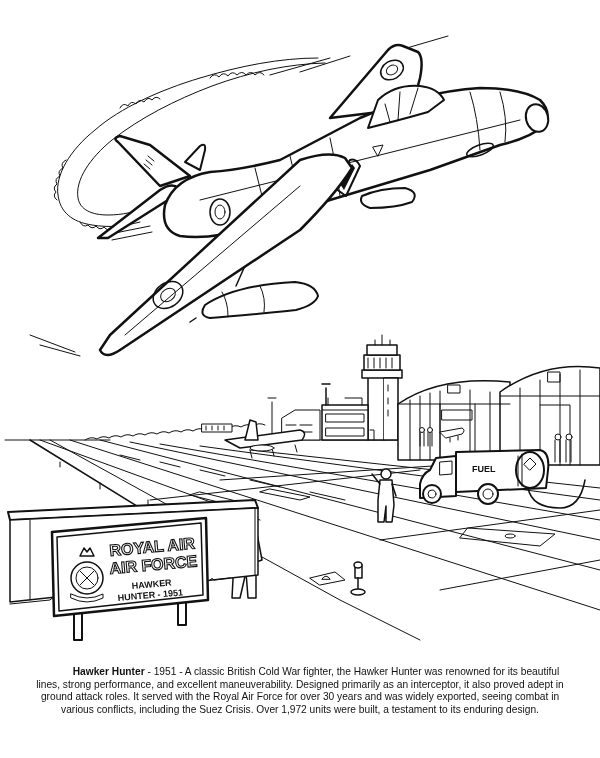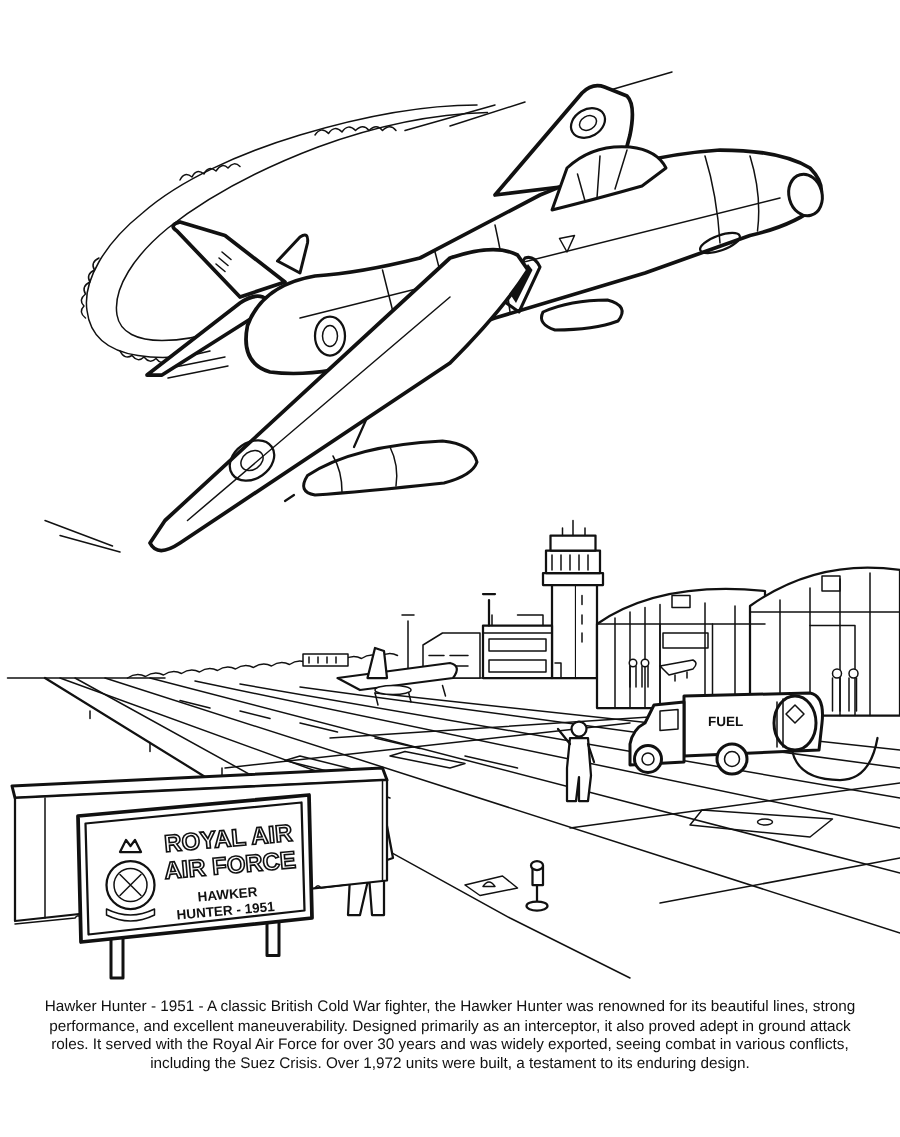--- a/index.html
+++ b/index.html
@@ -1,26 +1,26 @@
 <!DOCTYPE html>
 <html><head>
   <meta charset="utf-8">
   <style>
     html, body { margin: 0; padding: 0; background: #ffffff; }
     body { width: 600px; height: 758px; position: relative; overflow: hidden; font-family: "Liberation Sans", sans-serif; color: #111; }
-    #art { position: absolute; left: 0; top: 12px; width: 600px; height: 650px; }
+    #art { position: absolute; left: 0; top: 0; width: 600px; height: 650px; }
     #art svg { width: 600px; height: 650px; display: block; }
     .ln { fill: none; stroke: #111; stroke-linecap: round; stroke-linejoin: round; }
     .w1 { stroke-width: 1; } .w15 { stroke-width: 1.5; } .w2 { stroke-width: 2; } .w25 { stroke-width: 2.5; }
     .wt { fill: #fff; }
     .sign-title { font-family: "Liberation Sans", sans-serif; font-weight: bold; fill: #fff; stroke: #111; stroke-width: 1.1; }
     .sign-sub { font-family: "Liberation Sans", sans-serif; font-weight: bold; fill: #111; }
     .fuel-label { font-family: "Liberation Sans", sans-serif; font-weight: bold; fill: #111; }
     #caption { position: absolute; left: 28px; top: 666px; width: 544px; font-size: 10.2px; line-height: 12.6px; text-align: center; color: #111; }
-    #caption b { font-weight: normal; }
+    #caption b { font-weight: bold; margin-left: 32px; }
   </style>
 </head>
 <body>
 
 <div id="art">
   <svg viewBox="0 0 600 650" xmlns="http://www.w3.org/2000/svg">
 
     <g>
       <path class="ln w1" d="M318,58 C280,58 240,66 200,78 C160,90 120,108 95,130 C70,150 55,175 58,195 C60,212 72,222 92,225 C110,228 125,226 140,222"></path>
       <path class="ln w1" d="M325,63 C288,64 250,72 212,86 C175,100 140,118 112,140 C90,158 75,180 78,198 C80,210 92,215 108,215 C122,215 135,212 145,208"></path>

